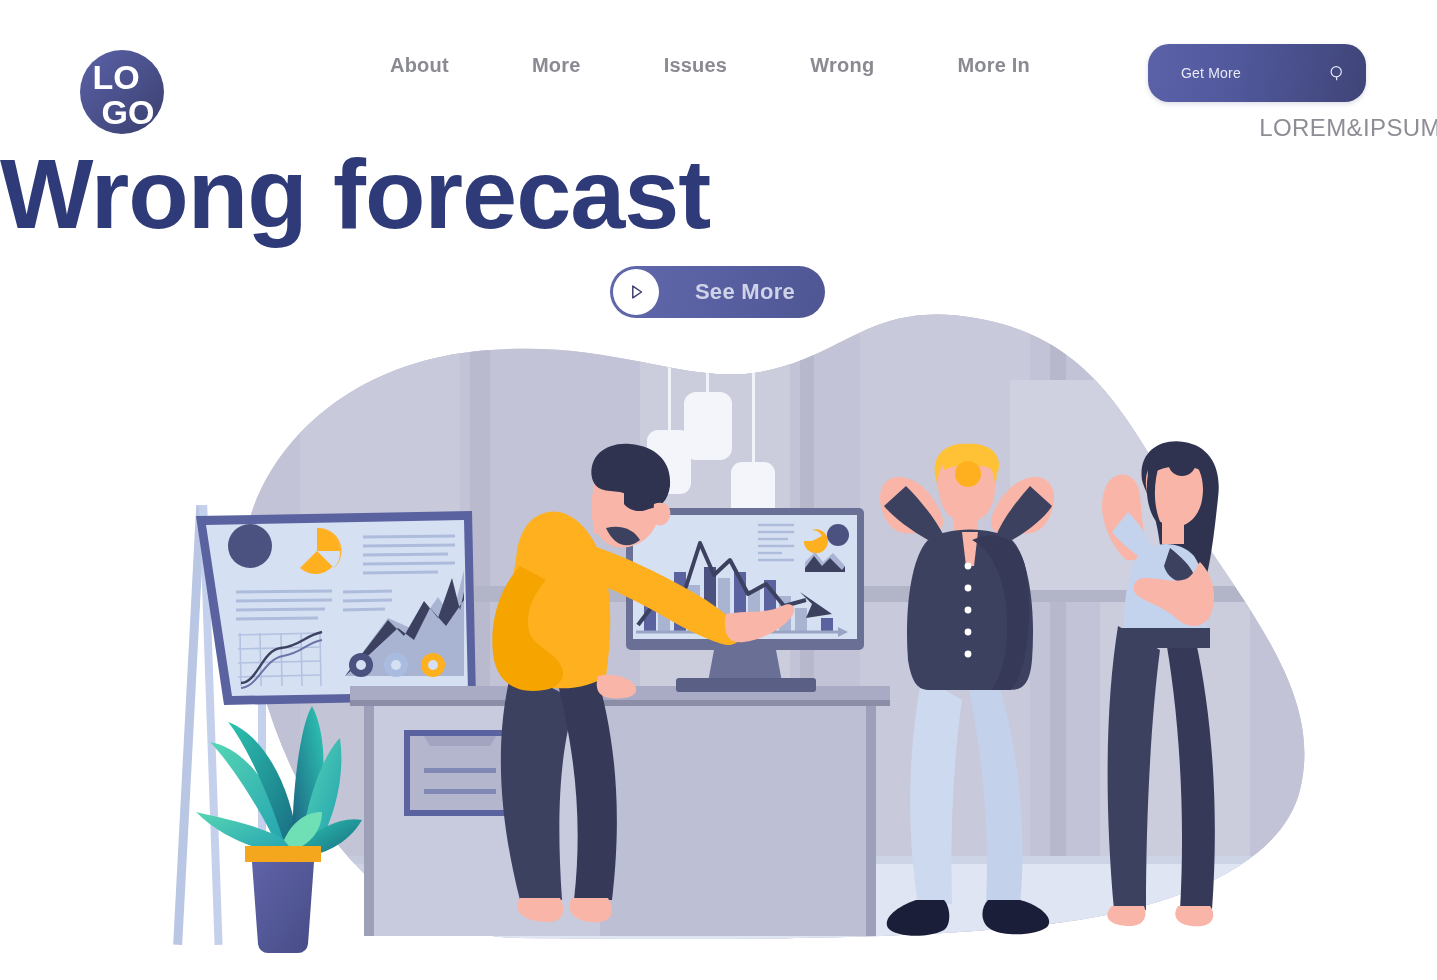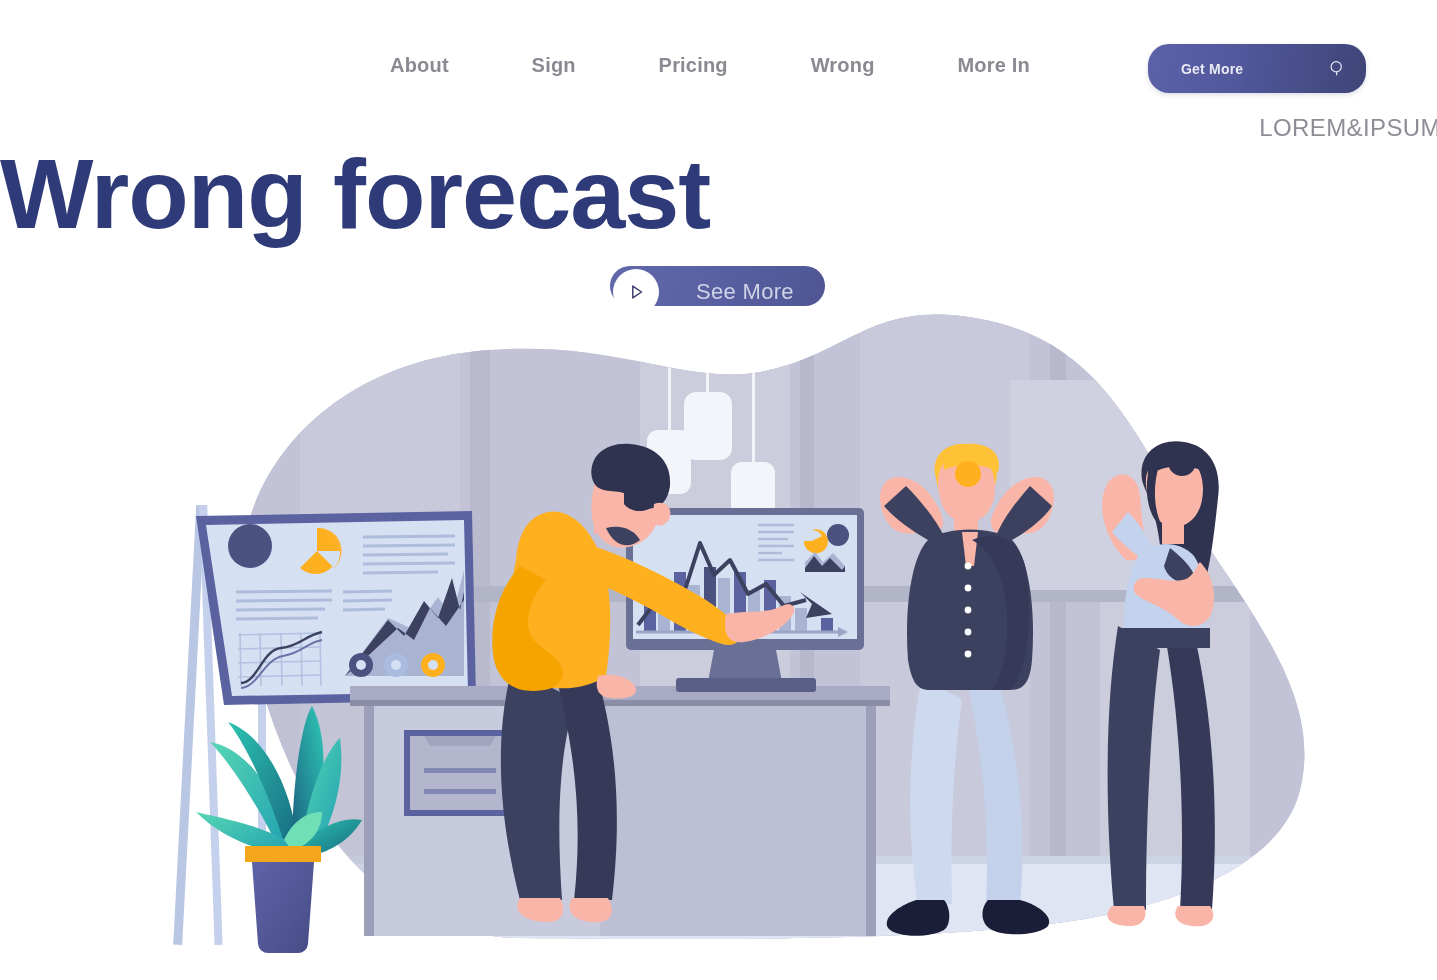--- a/index.html
+++ b/index.html
@@ -48,28 +48,27 @@
     color: #8a8a92;
     letter-spacing: 0.2px;
     cursor: pointer;
     white-space: nowrap;
   }
   .get-more-btn {
     position: absolute;
     left: 1148px;
     top: 44px;
     width: 218px;
-    height: 49px;
+    height: 58px;
     border-radius: 21px;
     background: linear-gradient(100deg, #5b62a8 0%, #51589c 40%, #3f4577 100%);
     display: flex;
     align-items: center;
     cursor: pointer;
     box-shadow: 0 2px 5px rgba(60,65,110,0.18);
-    font-weight: bold;
   }
   .get-more-label {
     position: absolute;
     left: 33px;
     font-size: 14px;
     color: #e9eaf5;
     letter-spacing: 0.2px;
   }
   .search-ico {
     position: absolute;
@@ -101,25 +100,26 @@
     font-weight: bold;
     color: #2f3a78;
     letter-spacing: -1px;
     z-index: 40;
   }
   .see-more-btn {
     position: absolute;
     left: 610px;
     top: 266px;
     width: 215px;
-    height: 40px;
+    height: 52px;
     border-radius: 26px;
     background: linear-gradient(100deg, #6068ab 0%, #5a61a3 45%, #4f5693 100%);
     z-index: 40;
     cursor: pointer;
+    font-weight: bold;
   }
   .play-circle {
     position: absolute;
     left: 3px;
     top: 3px;
     width: 46px;
     height: 46px;
     border-radius: 50%;
     background: #ffffff;
     display: flex;
@@ -487,25 +487,38 @@
       <path d="M1200,562 C1214,576 1218,600 1210,616 C1202,630 1186,628 1176,618
                C1162,606 1146,602 1138,596 C1130,590 1134,578 1144,578
                C1160,578 1178,584 1188,578 C1196,572 1196,566 1200,562 Z" fill="#f9b6a8"></path>
 
       <path d="M1118,628 h92 v20 h-92 z" fill="#3d4160"></path>
     </g>
   </svg>
 
   <div class="header">
 
+    <div class="logo">
+      <svg viewBox="0 0 92 92" width="92" height="92">
+        <defs>
+          <linearGradient id="logoGrad" x1="0" y1="0" x2="1" y2="1">
+            <stop offset="0%" stop-color="#5b62a8"></stop>
+            <stop offset="100%" stop-color="#3a3f6e"></stop>
+          </linearGradient>
+        </defs>
+        <circle cx="46" cy="46" r="42" fill="url(#logoGrad)"></circle>
+        <text x="40" y="43" text-anchor="middle" font-family="Liberation Sans, sans-serif" font-size="34" font-weight="bold" fill="#ffffff">LO</text>
+        <text x="52" y="78" text-anchor="middle" font-family="Liberation Sans, sans-serif" font-size="34" font-weight="bold" fill="#ffffff">GO</text>
+      </svg>
+    </div>
 
     <nav class="nav">
       <span class="nav-item">About</span>
-      <span class="nav-item">Sign</span>
-      <span class="nav-item">Pricing</span>
+      <span class="nav-item">More</span>
+      <span class="nav-item">Issues</span>
       <span class="nav-item">Wrong</span>
       <span class="nav-item">More In</span>
     </nav>
 
     <div class="get-more-btn">
       <span class="get-more-label">Get More</span>
       <svg class="search-ico" viewBox="0 0 20 20">
         <circle cx="8.5" cy="8" r="6" fill="none" stroke="#e9eaf5" stroke-width="1.4"></circle>
         <line x1="9" y1="13.6" x2="9" y2="18" stroke="#e9eaf5" stroke-width="1.4"></line>
       </svg>

